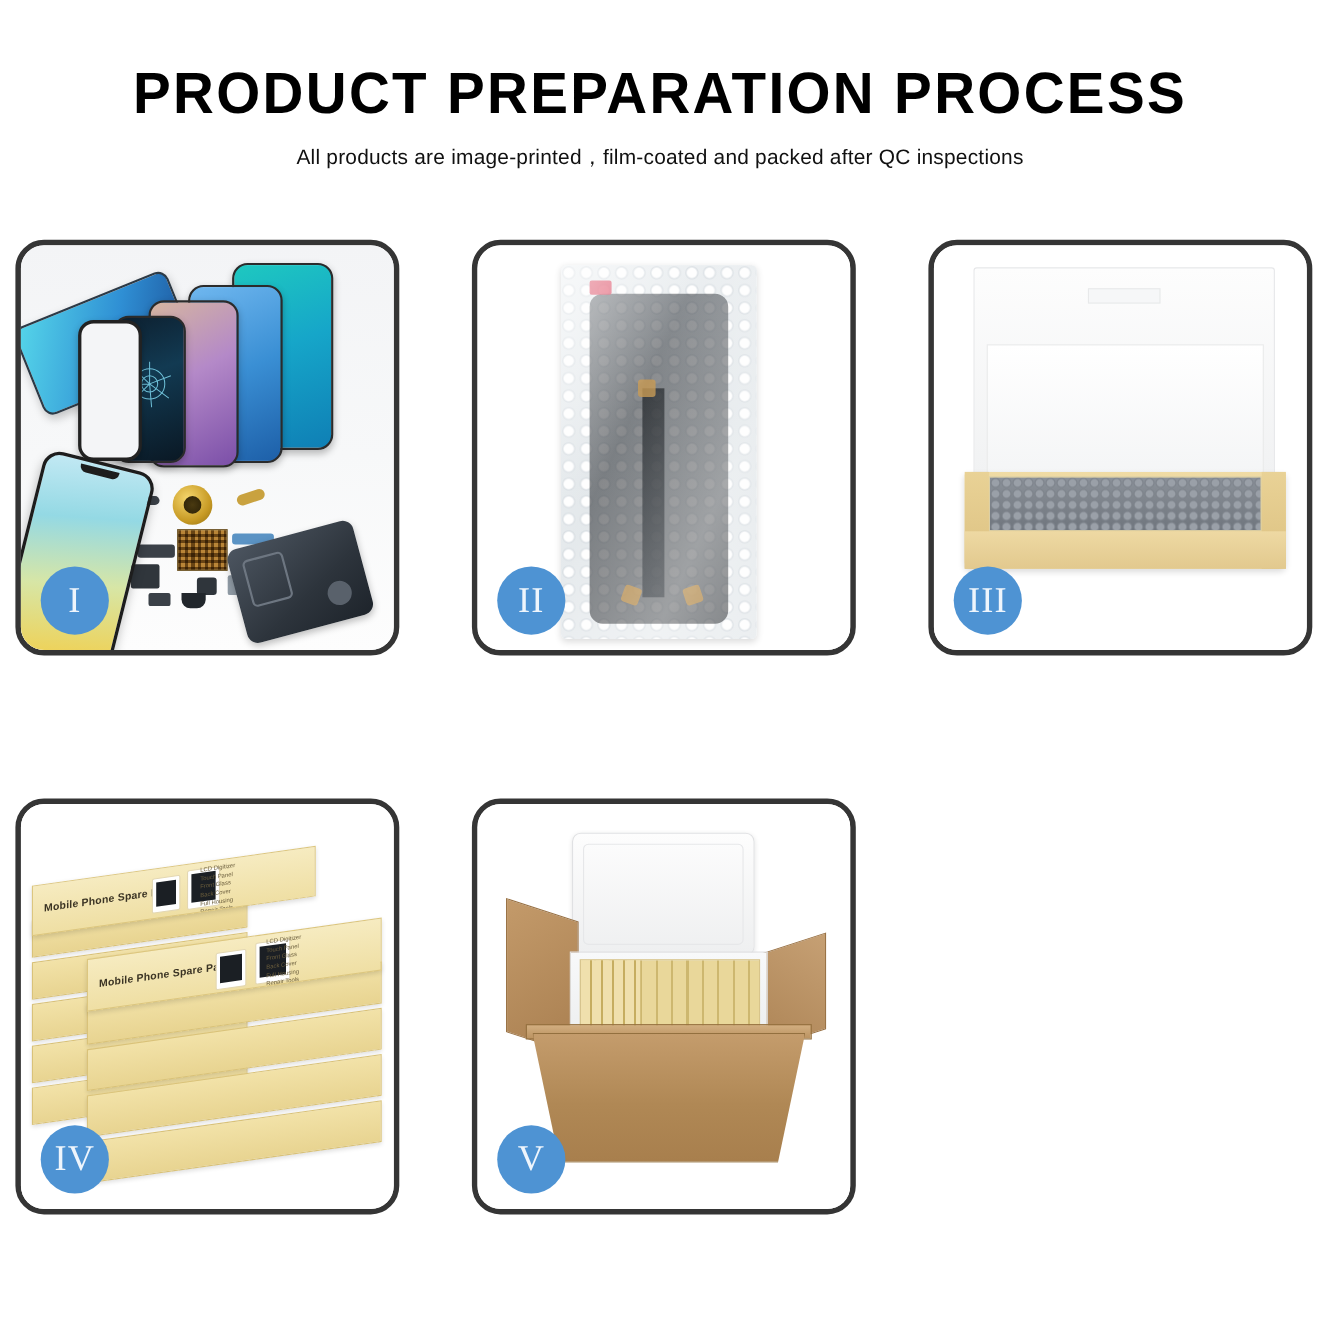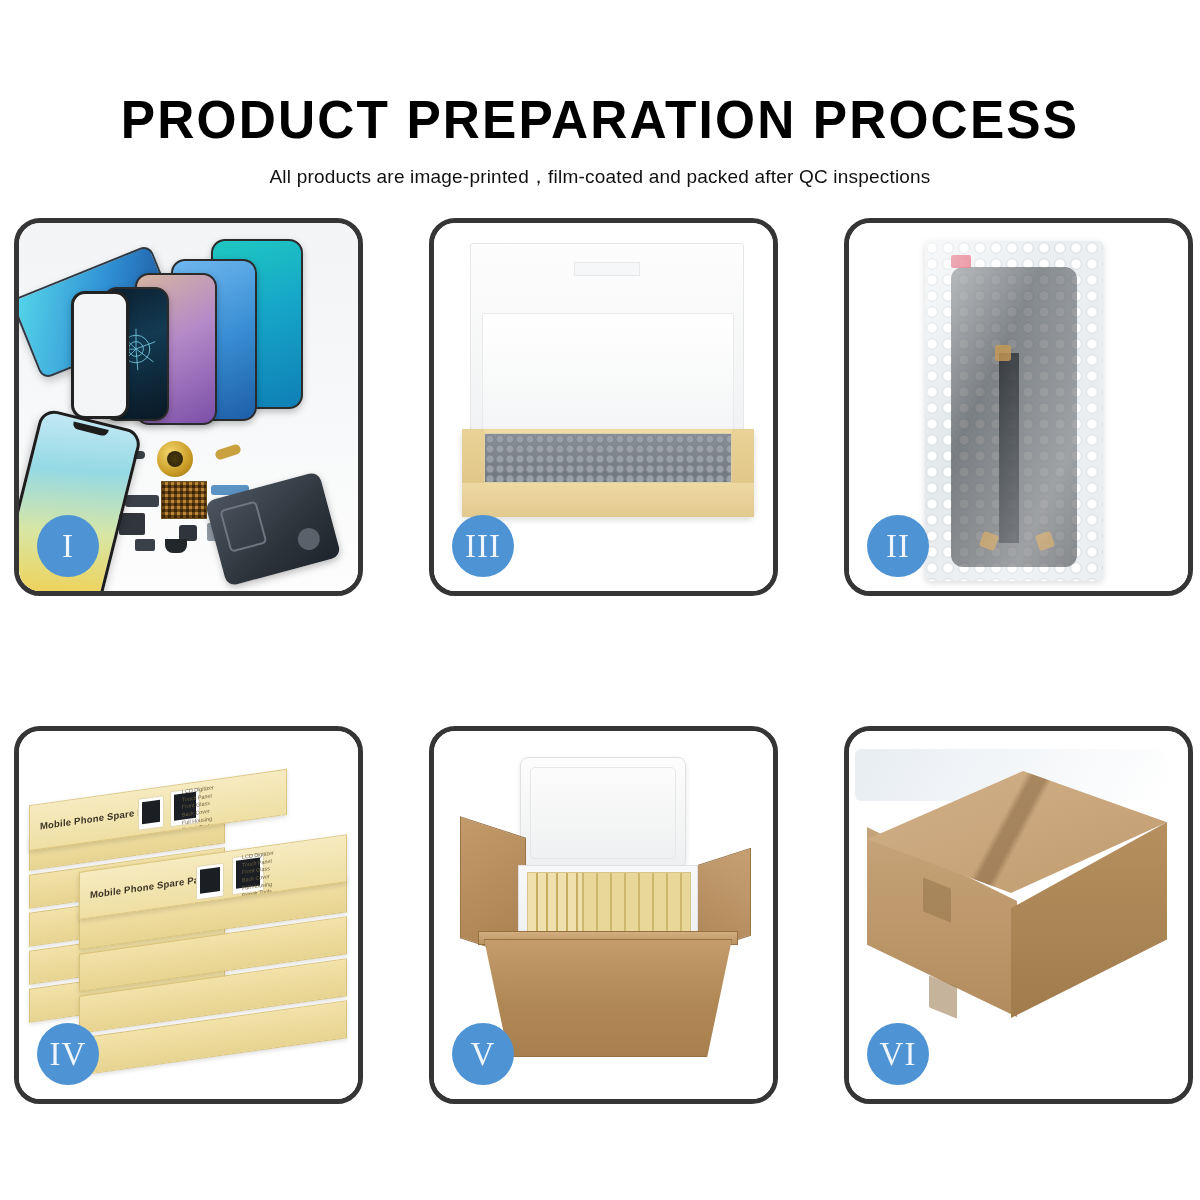--- a/index.html
+++ b/index.html
@@ -8,21 +8,21 @@
     width: 1200px;
     height: 1200px;
     background: #ffffff;
     font-family: "Liberation Sans", sans-serif;
     overflow: hidden;
   }
 
   .page { width: 1200px; height: 1200px; position: relative; }
 
   
-  .header { width: 100%; padding-top: 92px; text-align: center; }
+  .header { width: 100%; padding-top: 58px; text-align: center; }
 
   .main-title {
     font-family: "Liberation Sans", sans-serif;
     font-size: 53px;
     font-weight: 700;
     letter-spacing: 2.2px;
     color: #000000;
     line-height: 1.05;
     transform: scaleX(0.97);
   }
@@ -484,49 +484,49 @@
         <div class="smallpart sp10"></div>
         <div class="smallpart sp11"></div>
         <div class="smallpart sp12"></div>
         <div class="smallpart sp13"></div>
       </div>
       <div class="badge">I</div>
     </div>
 
     <div class="panel">
       <div class="panel-canvas">
+        <div class="p2-bg"></div>
+        <div class="bubble-pack">
+          <div class="lcd-under"></div>
+          <div class="flex-strip"></div>
+          <div class="flex-tab ft1"></div>
+          <div class="flex-tab ft2"></div>
+          <div class="flex-tab ft3"></div>
+          <div class="pink-label"></div>
+          <div class="bubble-sheen"></div>
+        </div>
+      </div>
+      <div class="badge">II</div>
+    </div>
+
+    <div class="panel">
+      <div class="panel-canvas">
         <div class="p3-bg"></div>
         <div class="lid-back">
           <div class="lid-tab"></div>
         </div>
         <div class="foam-white"></div>
         <div class="box-tray">
           <div class="tray-inner"></div>
           <div class="tray-lip-l"></div>
           <div class="tray-lip-r"></div>
           <div class="tray-front"></div>
         </div>
       </div>
       <div class="badge">III</div>
-    </div>
-
-    <div class="panel">
-      <div class="panel-canvas">
-        <div class="p2-bg"></div>
-        <div class="bubble-pack">
-          <div class="lcd-under"></div>
-          <div class="flex-strip"></div>
-          <div class="flex-tab ft1"></div>
-          <div class="flex-tab ft2"></div>
-          <div class="flex-tab ft3"></div>
-          <div class="pink-label"></div>
-          <div class="bubble-sheen"></div>
-        </div>
-      </div>
-      <div class="badge">II</div>
     </div>
 
     <div class="panel">
       <div class="panel-canvas">
         <div class="p4-bg"></div>
         <div class="stack">
 
           <div class="gbox gb-l1"></div>
           <div class="gbox gb-l2"></div>
           <div class="gbox gb-l3"></div>
@@ -587,28 +587,15 @@
         <div class="flap-r"></div>
         <div class="foam-box-body">
           <div class="gold-rows"></div>
         </div>
         <div class="carton-rim"></div>
         <div class="carton-body"></div>
       </div>
       <div class="badge">V</div>
     </div>
 
-    <div class="panel">
-      <div class="panel-canvas">
-        <div class="p6-bg"></div>
-        <div class="ct-shadow"></div>
-        <div class="ct-left"></div>
-        <div class="ct-right"></div>
-        <div class="ct-top"></div>
-        <div class="ct-top-seam"></div>
-        <div class="ct-tape ct-tape-1"></div>
-        <div class="ct-tape ct-tape-2"></div>
-      </div>
-      <div class="badge">VI</div>
-    </div>
 
   </div>
 </div>
 
 </body></html>

